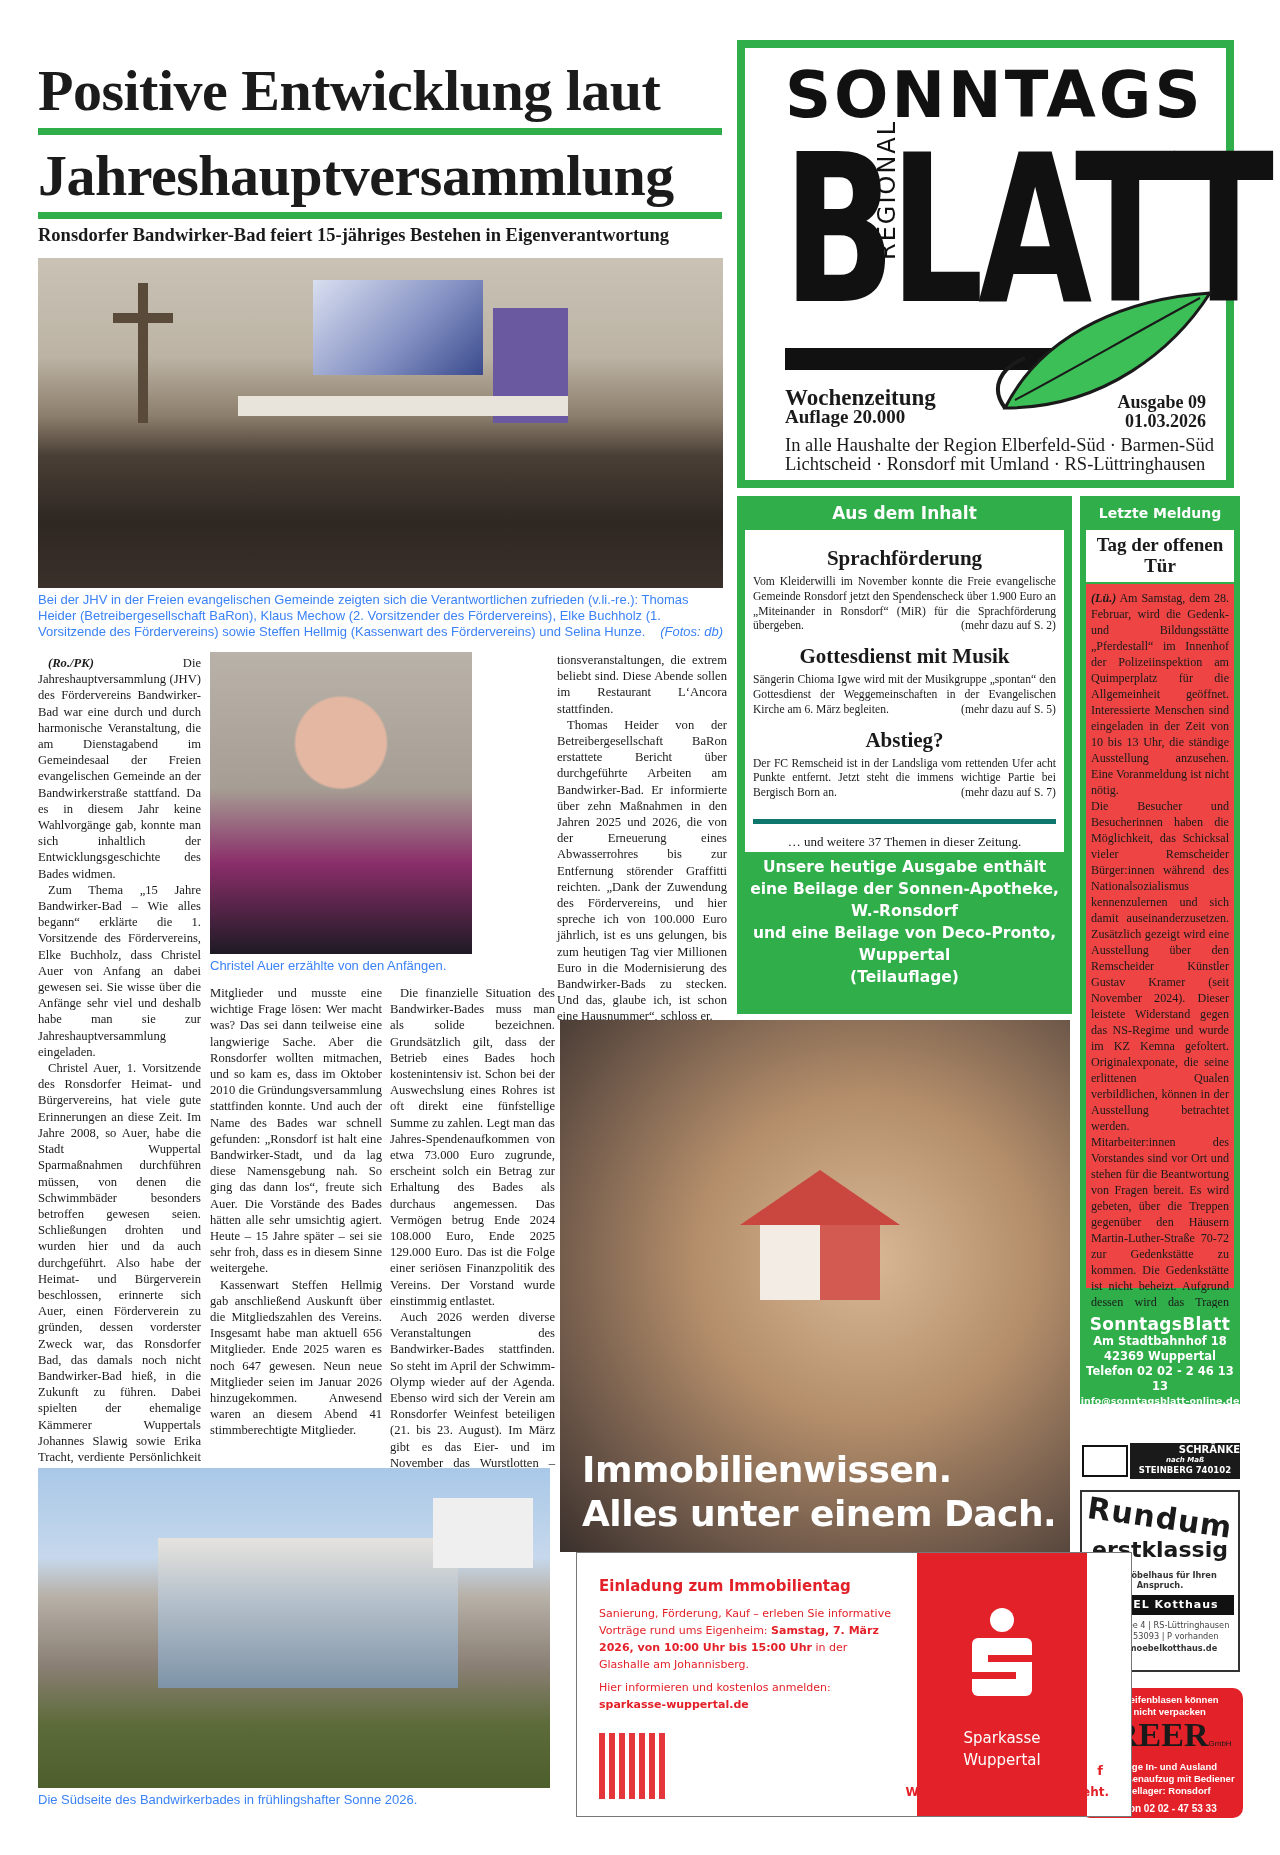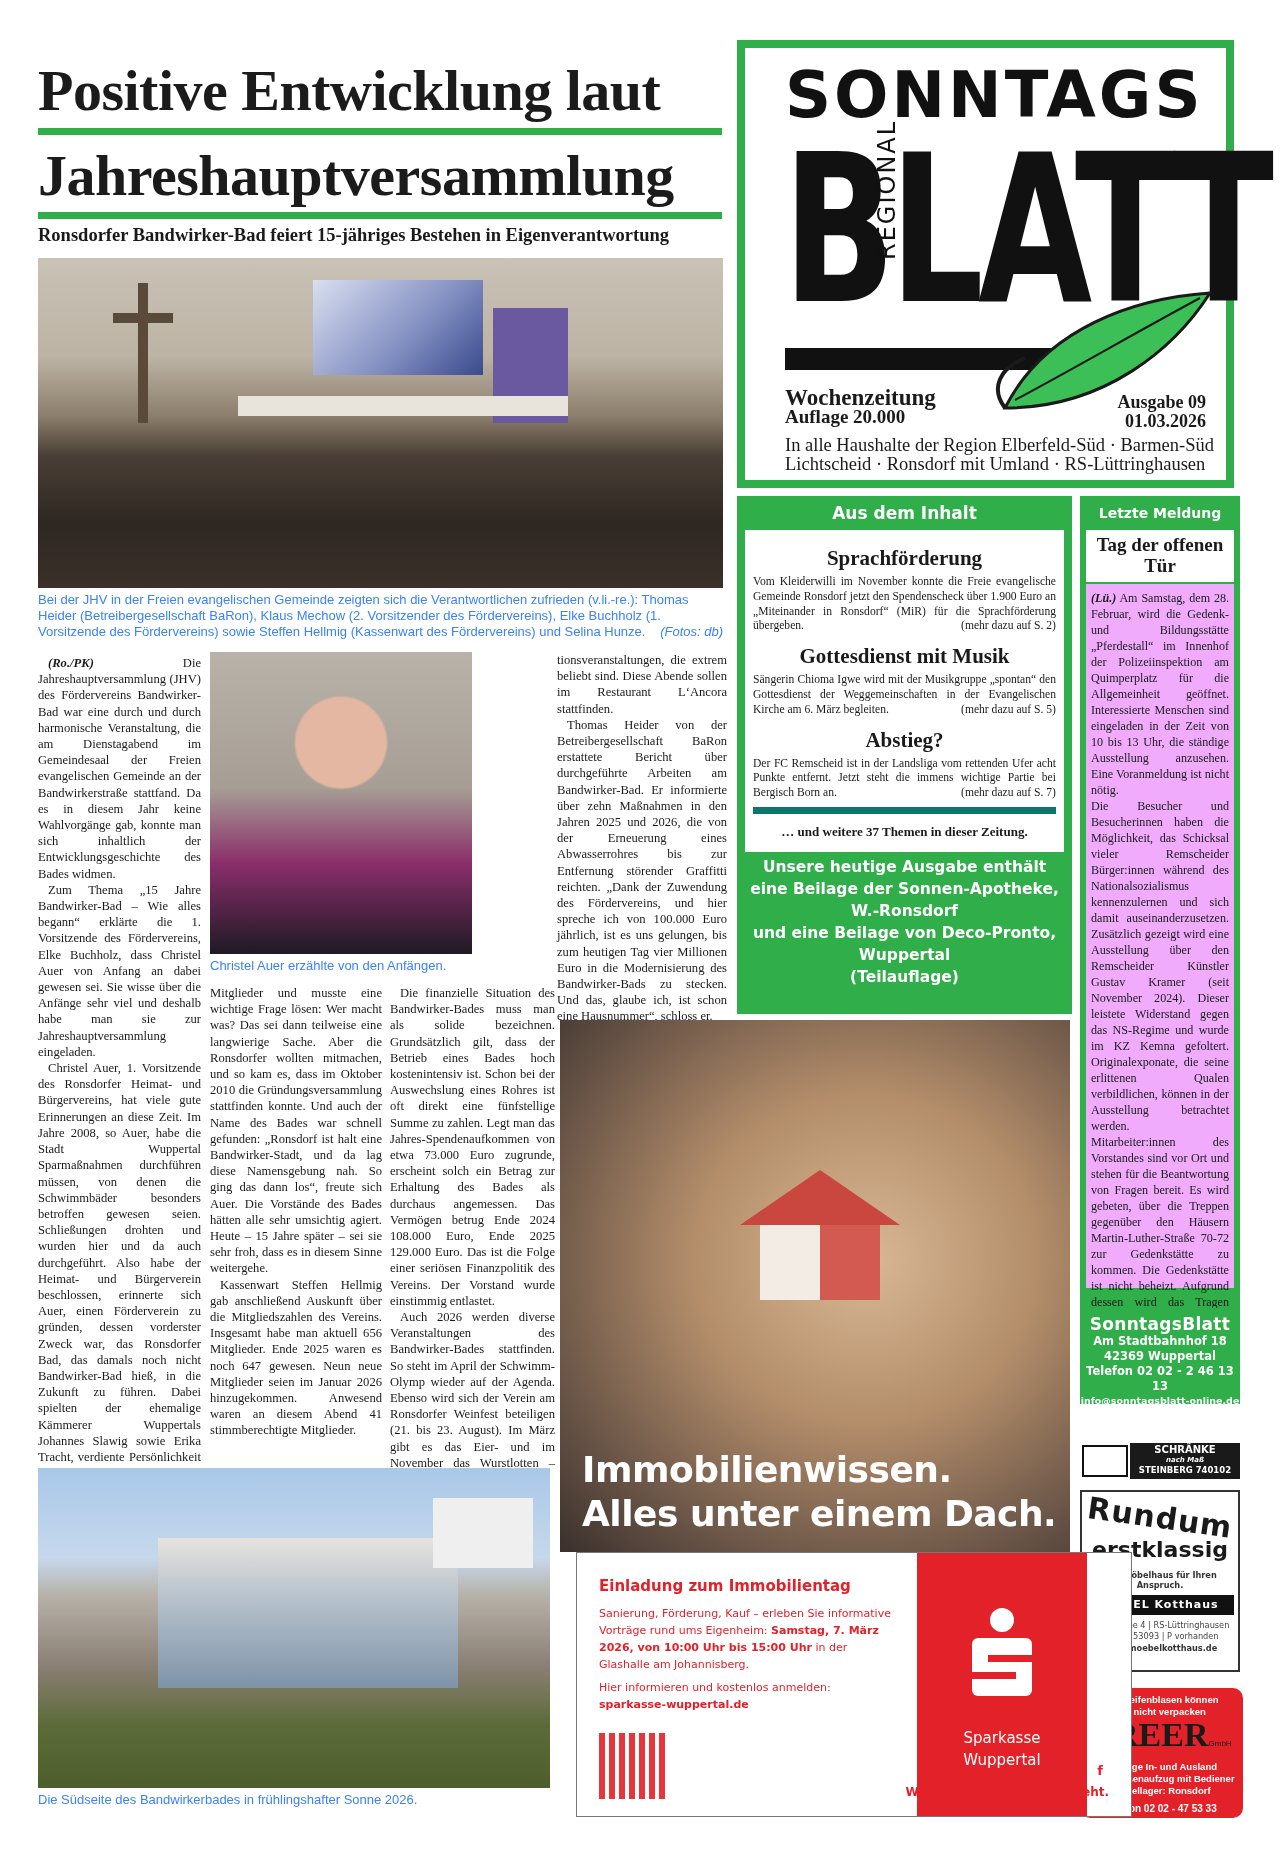--- a/index.html
+++ b/index.html
@@ -57,40 +57,40 @@
   .mh-right { position:absolute; right: 20px; top: 345px; font-size: 18px; line-height: 19px; font-weight: bold; text-align: right; }
   .mh-region { position:absolute; left: 40px; top: 388px; font-size: 18.5px; line-height: 19px; }
 
   
   .inhalt { left: 737px; top: 496px; width: 335px; height: 518px; background: #2fae4a; }
   .inhalt .hdr { height: 34px; color: #fff; font-family: "DejaVu Sans", sans-serif; font-weight: bold; font-size: 17px; text-align: center; line-height: 34px; }
   .inhalt .box { position:absolute; left: 8px; top: 34px; width: 319px; height: 322px; background: #fff; padding: 6px 8px; }
   .inhalt h3 { font-size: 21px; text-align: center; margin-top: 10px; margin-bottom: 4px; }
   .inhalt .txt { font-size: 11.6px; line-height: 14.8px; text-align: justify; }
   .inhalt .more { float: right; }
-  .inhalt .footer { font-size: 13px; font-weight: bold; text-align: center; margin-top: 6px; border-top: 7px solid #0f766e; padding-top: 10px; }
+  .inhalt .footer { font-size: 13px; font-weight: normal; text-align: center; margin-top: 18px; border-top: 5px solid #0f766e; padding-top: 10px; }
   .inhalt .beilage { position:absolute; left: 0; top: 360px; width: 335px; color: #fff; font-family: "DejaVu Sans", sans-serif; font-weight: bold; font-size: 15.5px; line-height: 22px; text-align: center; }
 
   
   .letzte { left: 1080px; top: 496px; width: 160px; height: 812px; background: #2fae4a; }
   .letzte .hdr { height: 34px; color: #fff; font-family: "DejaVu Sans", sans-serif; font-weight: bold; font-size: 14px; text-align: center; line-height: 34px; }
   .letzte .title { position:absolute; left: 6px; top: 34px; width: 148px; height: 52px; background:#fff; font-weight: bold; font-size: 19px; line-height: 21px; text-align: center; padding-top: 4px; }
-  .letzte .body { position:absolute; left: 6px; top: 88px; width: 148px; height: 704px; background:#f0abfc; padding: 6px 5px; font-size: 12.1px; line-height: 16px; text-align: justify; }
+  .letzte .body { position:absolute; left: 6px; top: 88px; width: 148px; height: 704px; background:#ef4444; padding: 6px 5px; font-size: 12.1px; line-height: 16px; text-align: justify; }
   .letzte .body .kicker { font-weight: bold; font-style: italic; }
 
   
   .contact { left: 1080px; top: 1308px; width: 160px; height: 96px; background: #2fae4a; color:#fff; text-align: center; font-family: "DejaVu Sans", sans-serif; font-weight: bold; }
   .contact .brand { font-size: 17px; margin-top: 6px; letter-spacing: 0.3px; }
   .contact .line { font-size: 11.5px; line-height: 15px; }
   .contact .mail { font-size: 9.5px; line-height: 14px; }
 
   
   .ad-schraenke { left: 1082px; top: 1443px; width: 158px; height: 36px; background:#fff; }
   .ad-schraenke .sign { position:absolute; left: 48px; top: 0; width: 110px; height: 36px; background: #1a1a1a; color: #fff; font-family: "DejaVu Sans", sans-serif; font-weight: bold; text-align: center; }
-  .ad-schraenke .s1 { font-size: 10px; line-height: 12px; margin-top: 1px; }
+  .ad-schraenke .s1 { font-size: 10px; line-height: 12px; margin-top: 1px; text-align: right; }
   .ad-schraenke .s2 { font-size: 7px; line-height: 9px; font-style: italic; }
   .ad-schraenke .s3 { font-size: 8.5px; line-height: 11px; }
   .ad-schraenke .wardrobe { position:absolute; left: 0; top: 2px; width: 46px; height: 32px; border: 2px solid #111; }
 
   .ad-rundum { left: 1080px; top: 1490px; width: 160px; height: 182px; border: 2px solid #333; background:#fff; text-align: center; font-family: "DejaVu Sans", sans-serif; }
   .ad-rundum .r1 { font-size: 30px; font-weight: bold; margin-top: 8px; transform: rotate(8deg); letter-spacing: 1px; }
   .ad-rundum .r2 { font-size: 22px; font-weight: bold; margin-top: 2px; }
   .ad-rundum .r3 { font-size: 8.2px; font-weight: bold; margin-top: 8px; color: #333; }
   .ad-rundum .logo { margin: 5px 4px; height: 20px; background:#111; color:#fff; font-size: 11px; font-weight: bold; line-height: 20px; letter-spacing: 1px; }
   .ad-rundum .r4 { font-size: 8.2px; line-height: 11px; color:#444; }

